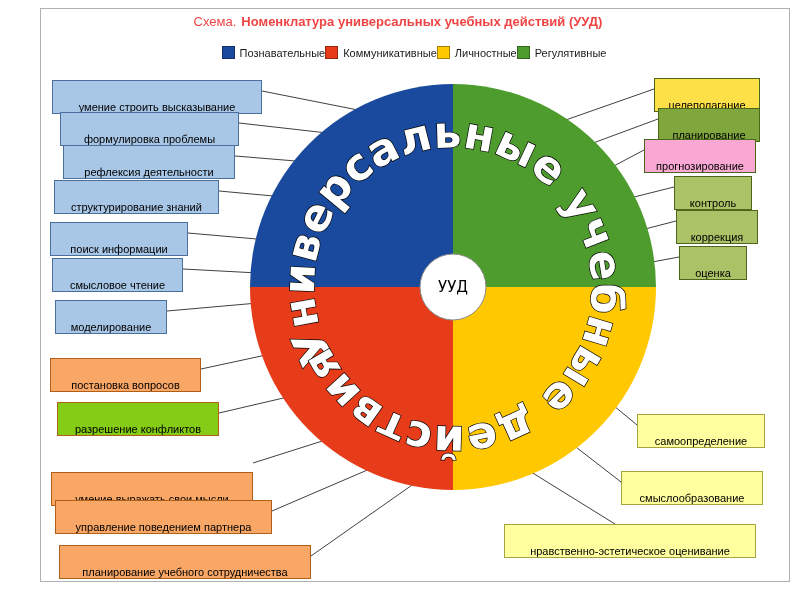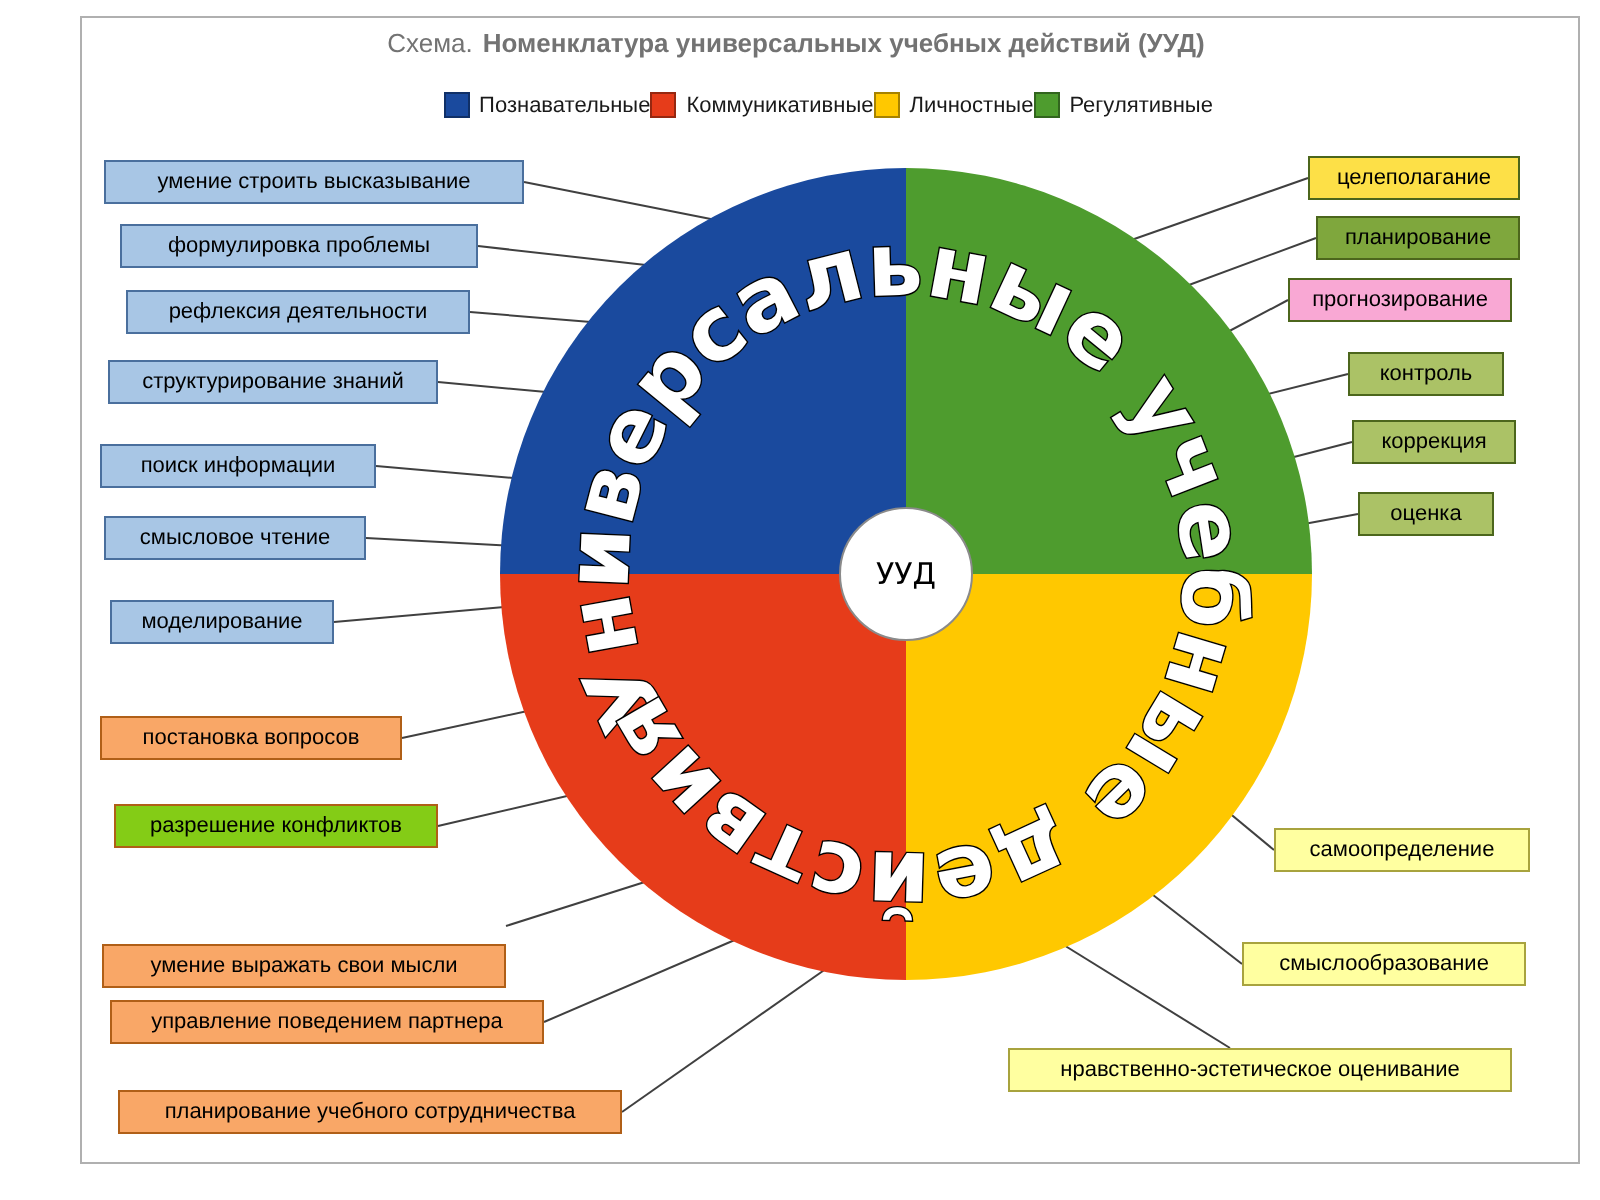--- a/index.html
+++ b/index.html
@@ -1,35 +1,35 @@
 <!DOCTYPE html>
 <html><head>
 <meta charset="utf-8">
 <style>
   html,body{margin:0;padding:0;background:#fff;}
   .stage{position:relative;width:800px;height:600px;background:#fff;overflow:hidden;
          font-family:"Liberation Sans",sans-serif;}
   .frame{position:absolute;left:40px;top:8px;width:748px;height:572px;
          border:1px solid #b0b0b0;background:#fff;}
   .title{position:absolute;left:40px;top:14px;width:716px;text-align:center;
-         font-size:13px;color:#737373;}
+         font-size:13px;color:#ef4444;}
   .t-pre{font-weight:400;margin-right:5px;}
   .t-main{font-weight:700;}
   .legend{position:absolute;left:40px;top:46px;width:748px;display:flex;
           justify-content:center;align-items:center;font-size:11px;color:#1a1a1a;}
   .legend-item{display:flex;align-items:center;gap:5px;}
   .swatch{width:11px;height:11px;display:inline-block;border:1px solid rgba(0,0,0,.35);}
   svg.wheel{position:absolute;left:0;top:0;}
   .connectors line{stroke:#404040;stroke-width:1;}
   .curved{font-family:"DejaVu Sans",sans-serif;font-weight:700;font-size:44px;
           fill:#fff;stroke:#000;stroke-width:1.4px;paint-order:stroke;}
   .hub{font-family:"DejaVu Sans",sans-serif;font-size:15px;fill:#000;}
   .lbl{position:absolute;height:22px;line-height:20px;border:1px solid #333;
        text-align:center;font-size:11px;color:#000;white-space:nowrap;
-       box-sizing:border-box;padding:0 3px;overflow:hidden;}
+       box-sizing:border-box;padding:16px 3px;overflow:hidden;}
   .g-cog{border-color:#4a6f9d;}
   .g-com{border-color:#b05f17;}
   .g-reg{border-color:#4c661c;}
   .g-per{border-color:#a8a33e;}
 </style>
 </head>
 <body>
 
 <div class="stage">
   <div class="frame"></div>

